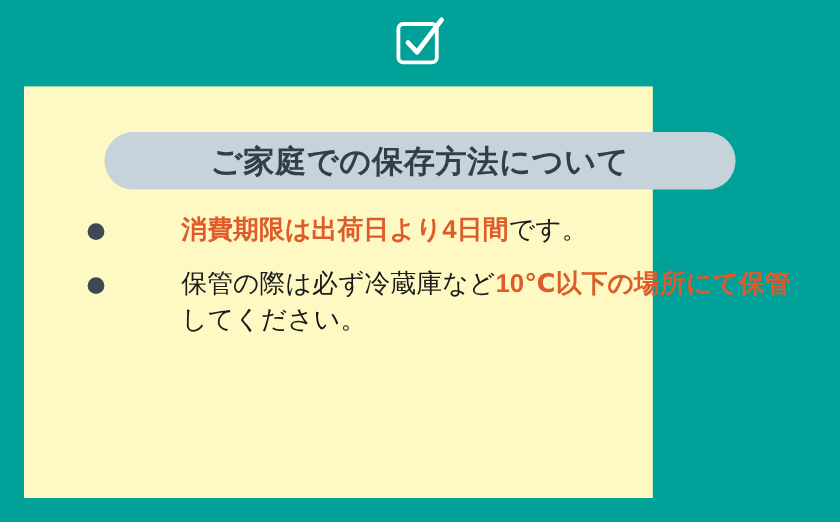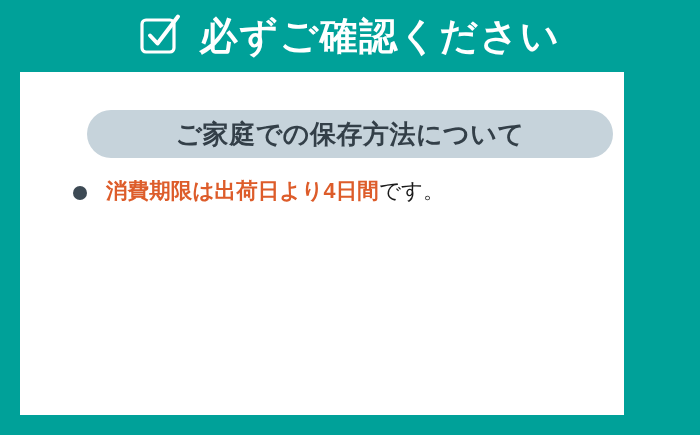--- a/index.html
+++ b/index.html
@@ -50,23 +50,23 @@
     letter-spacing: 0.04em;
     line-height: 1;
     white-space: nowrap;
   }
 
   
   .card {
     position: absolute;
     left: 20px;
     top: 72px;
-    width: 604px;
+    width: 524px;
     height: 343px;
-    background: #ffffff;
+    background: #fef9c3;
     box-sizing: border-box;
   }
 
   
   .pill {
     position: absolute;
     left: 67px;
     top: 38px;
     width: 526px;
     height: 48px;
@@ -113,20 +113,21 @@
     height: 14px;
     border-radius: 50%;
     background: #3d4a54;
   }
 
   .item-text {
     font-size: 21.5px;
     line-height: 1.42;
     color: #1a1a1a;
     letter-spacing: 0.005em;
+    margin-left: 45px;
   }
 
   .item-text .hl {
     color: #dd5c2a;
     font-weight: bold;
   }
 
   .item-text .plain {
     color: #1a1a1a;
     font-weight: normal;
@@ -135,35 +136,40 @@
 </head>
 <body>
 
 <div class="poster">
 
   <div class="header">
     <svg class="check-icon" viewBox="0 0 42 44" fill="none">
       <rect x="3" y="7" width="32" height="32" rx="4" ry="4" stroke="#ffffff" stroke-width="3.2" fill="none"></rect>
       <path d="M11 22.5 L18.5 30.5 L39 3.5" stroke="#ffffff" stroke-width="4" stroke-linecap="round" stroke-linejoin="round" fill="none"></path>
     </svg>
-    <div class="header-title">必ずご確認ください</div>
   </div>
 
   <div class="card">
 
     <div class="pill">
       <span class="pill-text">ご家庭での保存方法について</span>
     </div>
 
     <div class="list">
 
       <div class="list-item">
         <span class="bullet-dot"></span>
         <div class="item-text">
           <span class="hl">消費期限は出荷日より4日間</span><span class="plain">です。</span>
         </div>
       </div>
 
 
+      <div class="list-item">
+        <span class="bullet-dot"></span>
+        <div class="item-text">
+          <span class="plain">保管の際は必ず冷蔵庫など</span><span class="hl">10℃以下の場所にて保管</span><span class="plain">してください。</span>
+        </div>
+      </div>
 
     </div>
   </div>
 </div>
 
 </body></html>

